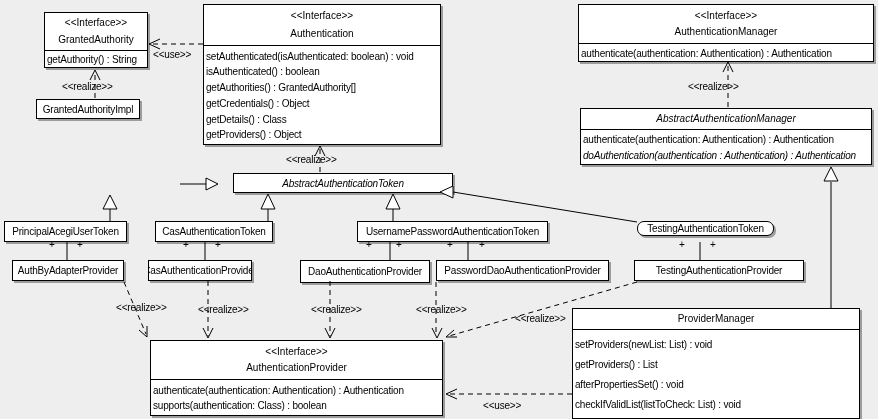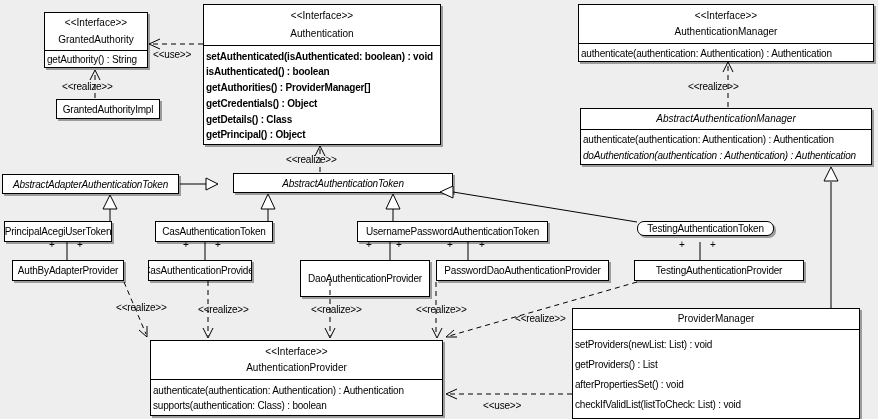--- a/index.html
+++ b/index.html
@@ -82,36 +82,36 @@
   <div class="uml-box" style="left:44px; top:12px; width:104px; height:56px;">
     <div class="hdr" style="height:37px;">
       <span class="stereo">&lt;&lt;Interface&gt;&gt;</span>
       <span class="name">GrantedAuthority</span>
     </div>
     <div class="methods" style="height:17px;">
       <span class="m">getAuthority() : String</span>
     </div>
   </div>
 
-  <div class="uml-box simple" style="left:56px; top:99px; width:104px; height:20px;align-items:center;">
+  <div class="uml-box simple" style="left:36px; top:99px; width:104px; height:20px;align-items:center;">
     <span>GrantedAuthorityImpl</span>
   </div>
 
   <div class="uml-box" style="left:203px; top:4px; width:238px; height:141px;">
     <div class="hdr" style="height:40px;">
       <span class="stereo">&lt;&lt;Interface&gt;&gt;</span>
       <span class="name">Authentication</span>
     </div>
-    <div class="methods" style="height:99px;font-weight:bold;">
+    <div class="methods" style="height:99px;">
       <span class="m">setAuthenticated(isAuthenticated: boolean) : void</span>
       <span class="m">isAuthenticated() : boolean</span>
-      <span class="m">getAuthorities() : ProviderManager[]</span>
+      <span class="m">getAuthorities() : GrantedAuthority[]</span>
       <span class="m">getCredentials() : Object</span>
       <span class="m">getDetails() : Class</span>
-      <span class="m">getPrincipal() : Object</span>
+      <span class="m">getProviders() : Object</span>
     </div>
   </div>
 
   <div class="uml-box" style="left:578px; top:4px; width:296px; height:58px;">
     <div class="hdr" style="height:38px;">
       <span class="stereo">&lt;&lt;Interface&gt;&gt;</span>
       <span class="name">AuthenticationManager</span>
     </div>
     <div class="methods" style="height:18px;">
       <span class="m">authenticate(authentication: Authentication) : Authentication</span>
@@ -121,29 +121,26 @@
   <div class="uml-box" style="left:580px; top:108px; width:292px; height:57px;">
     <div class="hdr" style="height:20px;">
       <span class="name italic">AbstractAuthenticationManager</span>
     </div>
     <div class="methods" style="height:35px;">
       <span class="m">authenticate(authentication: Authentication) : Authentication</span>
       <span class="m italic">doAuthentication(authentication : Authentication) : Authentication</span>
     </div>
   </div>
 
-  <div class="uml-box simple italic" style="left:2px; top:174px; width:177px; height:20px;">
-    <span>AbstractAdapterAuthenticationToken</span>
-  </div>
 
   <div class="uml-box simple italic" style="left:233px; top:173px; width:220px; height:20px;">
     <span>AbstractAuthenticationToken</span>
   </div>
 
-  <div class="uml-box simple" style="left:4px; top:221px; width:108px; height:21px;">
+  <div class="uml-box simple" style="left:4px; top:221px; width:123px; height:21px;">
     <span>PrincipalAcegiUserToken</span>
   </div>
 
   <div class="uml-box simple" style="left:155px; top:221px; width:118px; height:21px;">
     <span>CasAuthenticationToken</span>
   </div>
 
   <div class="uml-box simple" style="left:357px; top:221px; width:191px; height:21px;">
     <span>UsernamePasswordAuthenticationToken</span>
   </div>
@@ -153,21 +150,21 @@
   </div>
 
   <div class="uml-box simple" style="left:12px; top:260px; width:112px; height:21px;text-align:right;">
     <span>AuthByAdapterProvider</span>
   </div>
 
   <div class="uml-box simple" style="left:148px; top:260px; width:104px; height:21px;">
     <span>CasAuthenticationProvider</span>
   </div>
 
-  <div class="uml-box simple" style="left:300px; top:260px; width:130px; height:37px;">
+  <div class="uml-box simple" style="left:300px; top:260px; width:130px; height:23px;">
     <span>DaoAuthenticationProvider</span>
   </div>
 
   <div class="uml-box simple" style="left:436px; top:260px; width:173px; height:21px;">
     <span>PasswordDaoAuthenticationProvider</span>
   </div>
 
   <div class="uml-box simple" style="left:634px; top:260px; width:170px; height:21px;">
     <span>TestingAuthenticationProvider</span>
   </div>

